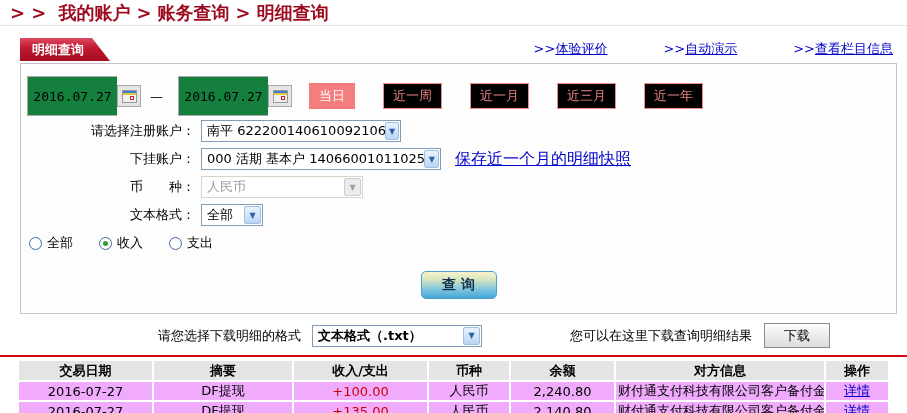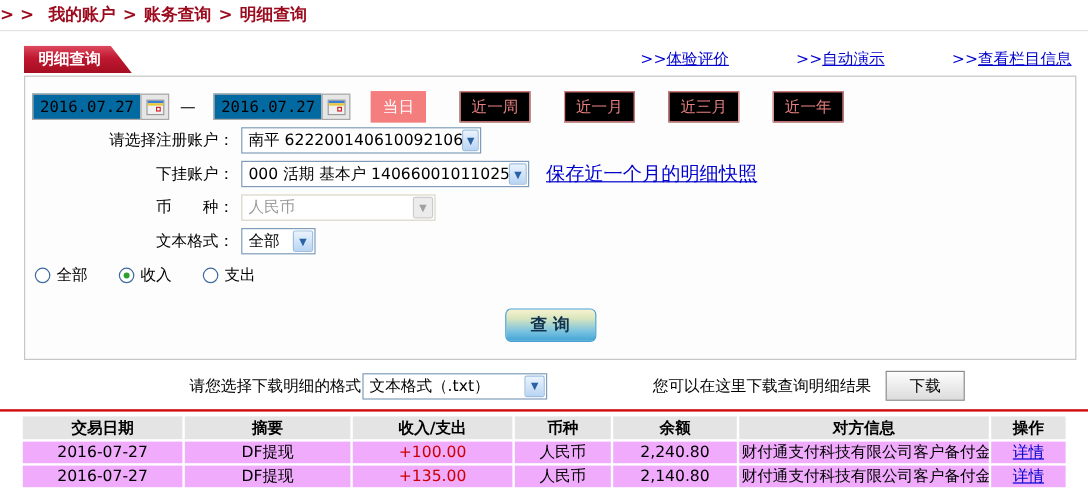--- a/index.html
+++ b/index.html
@@ -7,21 +7,22 @@
   body {
     font-family: "DejaVu Sans", "Liberation Sans", sans-serif;
     background: #ffffff;
     font-size: 13px;
     color: #000;
     position: relative;
   }
   
   .breadcrumb-bar {
     height: 26px; line-height: 26px;
-    color: #9c0a1e; font-weight: bold; font-size: 14px;
+    padding-left: 10px;
+    color: #9c0a1e; font-weight: bold; font-size: 18px;
     border-bottom: 1px solid #e3e3e3;
     white-space: nowrap;
   }
   .breadcrumb-bar a { color: #9c0a1e; text-decoration: none; cursor: pointer; }
   .breadcrumb-bar .sep { margin: 0 6px; }
   
   .tab-row { position: relative; height: 24px; margin-top: 11px; }
   .tab {
     position: absolute; left: 20px; bottom: 0;
     height: 23px; line-height: 23px;
@@ -41,25 +42,25 @@
     margin: 2px 10px 0 20px;
     border: 1px solid #c6c6c6;
     background: #fdfdfd;
     padding: 10px 0 12px;
   }
   .frow { display: flex; align-items: center; margin: 2px 0; min-height: 26px; }
   .flabel { width: 174px; text-align: right; flex-shrink: 0; color: #000; white-space: pre; }
   
   .date-group { display: inline-flex; align-items: center; margin-left: 6px; }
   .date-input {
-    width: 90px; height: 22px;
+    width: 90px; height: 40px;
     border: 1px solid #a9a9a9; border-right: none;
     font-size: 13px; text-align: center;
     font-family: "DejaVu Sans Mono", monospace;
-    background: #0369a1; outline: none;
+    background: #15803d; outline: none;
   }
   .cal-btn {
     width: 24px; height: 22px;
     border: 1px solid #a9a9a9; background: #e6e6e6;
     display: inline-flex; align-items: center; justify-content: center;
     cursor: pointer; padding: 0;
   }
   .cal { width: 15px; height: 13px; background: #f0f0f0; border: 1px solid #9a9a9a; position: relative; display: block; }
   .cal::before { content: ""; position: absolute; top: 0; left: 0; right: 0; height: 2px; background: #3b7fd4; }
   .cal::after  { content: ""; position: absolute; top: 2px; left: 0; right: 0; height: 2px; background: #e8c83a; }
@@ -87,21 +88,21 @@
     border: 1px solid #9ebfe0; border-radius: 2px;
     color: #2a62a8; font-size: 8px;
     display: flex; align-items: center; justify-content: center;
   }
   .xsel.disabled { border-color: #d8d4c6; color: #9c9c9c; cursor: default; }
   .xsel.disabled .arrow { background: #ececec; border-color: #cccccc; color: #a0a0a0; }
   .w-register { width: 200px; }
   .w-sub { width: 240px; }
   .w-currency { width: 162px; }
   .w-biz { width: 62px; }
-  .w-format { width: 154px; margin-left: 1px; }
+  .w-format { width: 170px; margin-left: 11px; font-weight: bold; }
   .blue-link { color: #0000cc; text-decoration: underline; font-size: 16px; cursor: pointer; margin-left: 14px; white-space: nowrap; }
   
   .radio-item { display: inline-flex; align-items: center; margin-right: 26px; cursor: pointer; }
   .radio-item:first-of-type { margin-left: 8px; }
   .radio {
     width: 13px; height: 13px; border: 1px solid #3f6a9e; border-radius: 50%;
     background: #fff; display: inline-block; position: relative; margin-right: 5px; flex-shrink: 0;
   }
   .radio.checked::after {
     content: ""; position: absolute; top: 3px; left: 3px; right: 3px; bottom: 3px;

